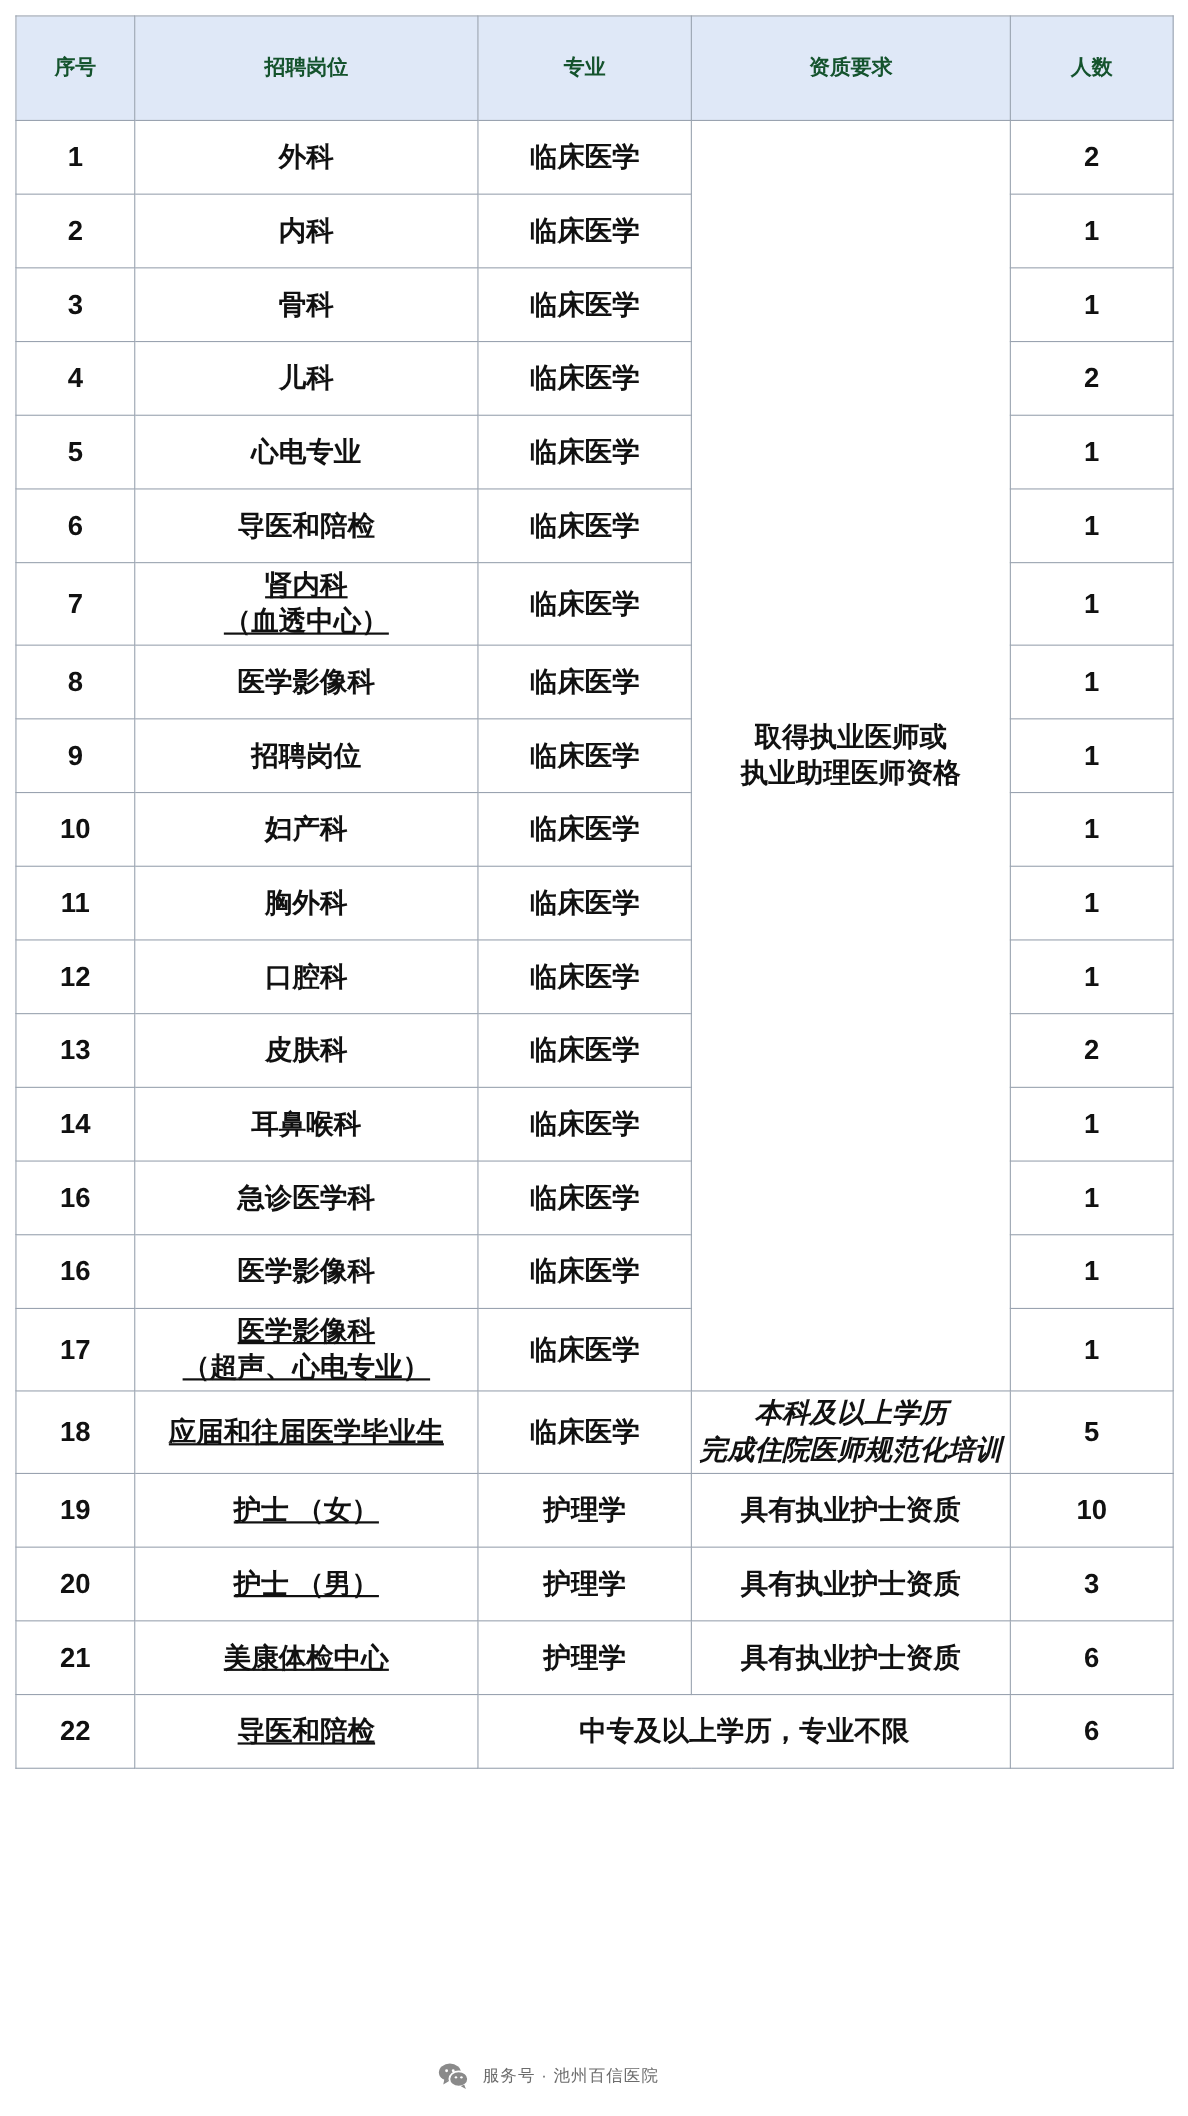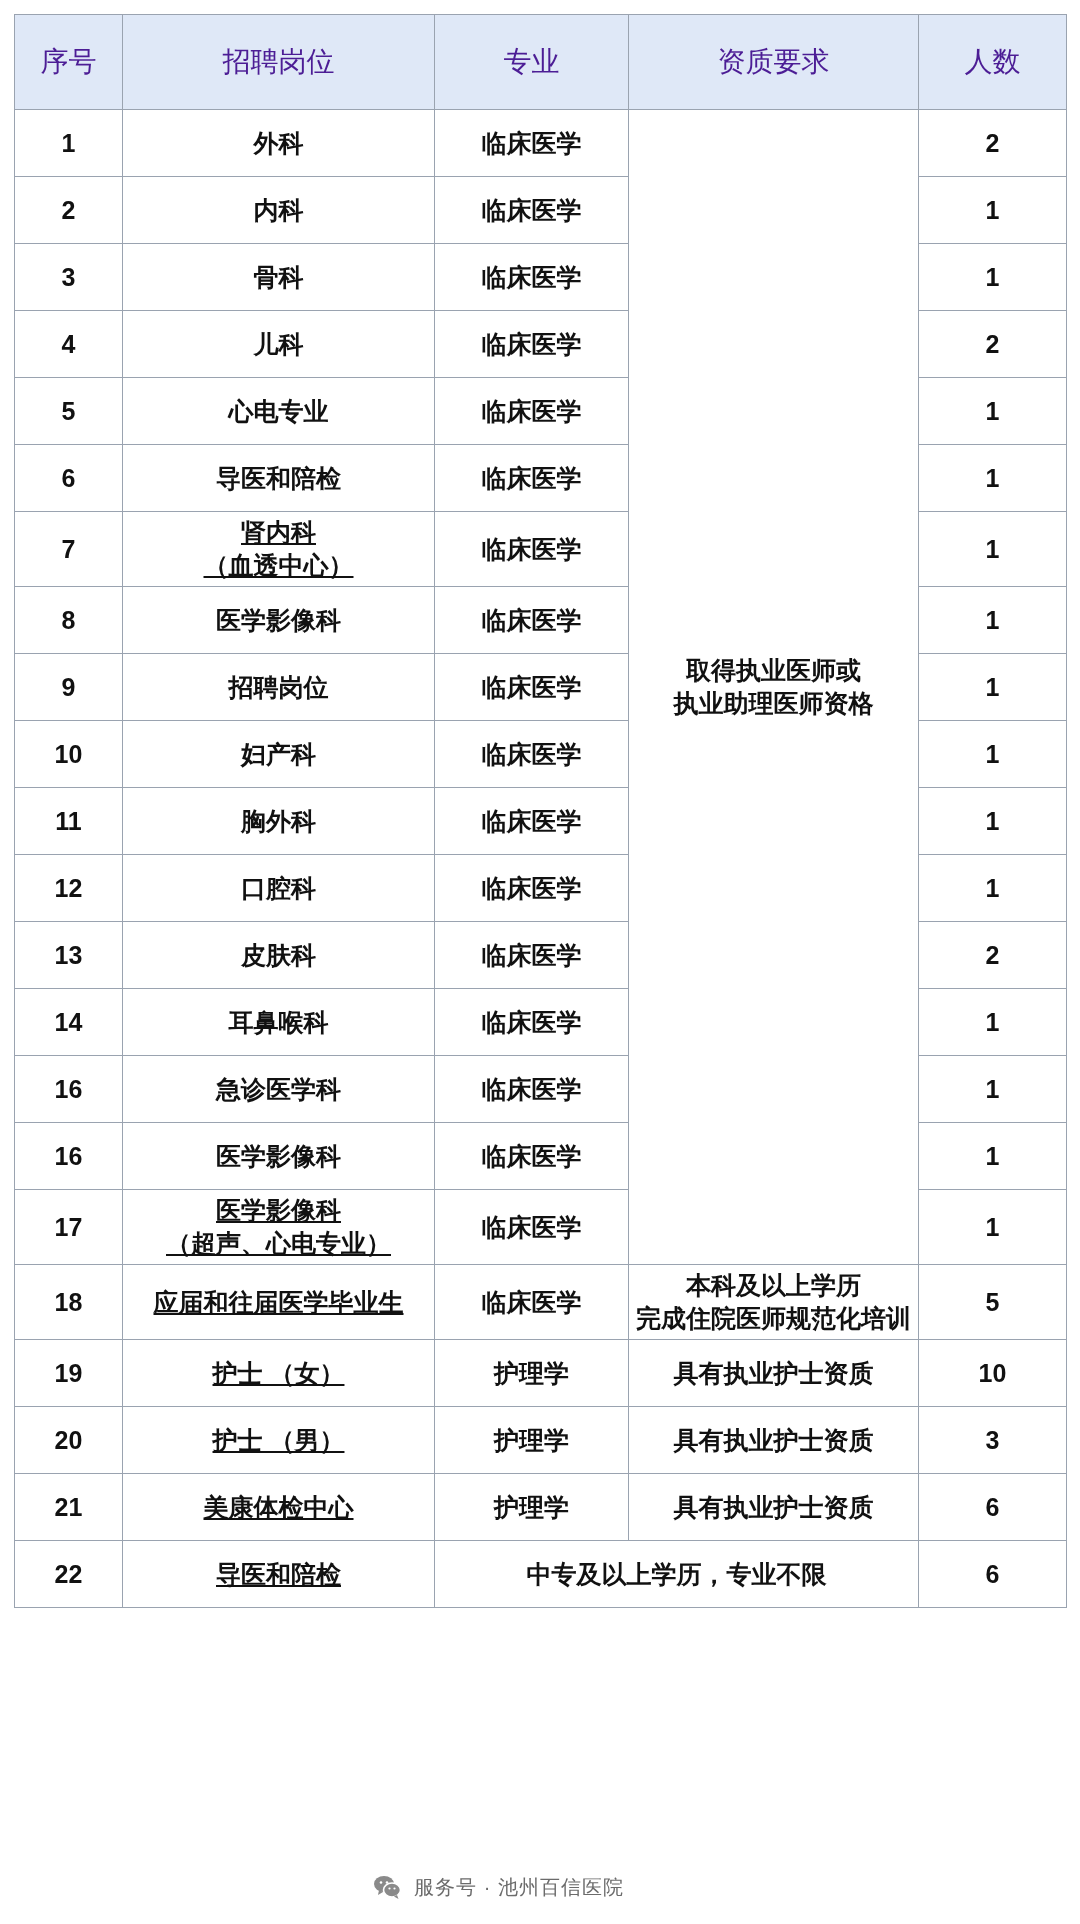--- a/index.html
+++ b/index.html
@@ -35,24 +35,24 @@
   table.recruit td {
     border: 1px solid #9aa3b0;
     text-align: center;
     vertical-align: middle;
     padding: 4px 6px;
     line-height: 1.32;
     word-break: break-all;
   }
   table.recruit thead th {
     background: #dfe8f7;
-    font-weight: normal;
-    font-size: 28px;
+    font-weight: bold;
+    font-size: 19px;
     height: 86px;
-    color: #4c1d95;
+    color: #14532d;
   }
   table.recruit tbody td {
     height: 58px;
     font-weight: bold;
     font-size: 25px;
   }
   td.num {
     font-weight: bold;
     font-size: 25px;
   }
@@ -64,34 +64,35 @@
   }
   td.two-line {
     line-height: 1.42;
     padding-top: 8px;
     padding-bottom: 8px;
   }
   td.small-two {
     font-size: 22px;
     line-height: 1.5;
     font-weight: bold;
+    font-style: italic;
   }
   .tall { height: 76px; text-decoration: underline; }
   .taller { height: 74px; text-decoration: underline; }
   .footer {
     position: absolute;
     left: 0;
     bottom: 22px;
     width: 996px;
     display: flex;
     align-items: center;
     justify-content: center;
     gap: 12px;
     color: #6b6b6b;
-    font-size: 20px;
+    font-size: 15px;
   }
   .wechat-icon {
     display: inline-flex;
     align-items: center;
     justify-content: center;
     width: 30px;
     height: 30px;
   }
   .footer-text { letter-spacing: 1px; }
 </style>

